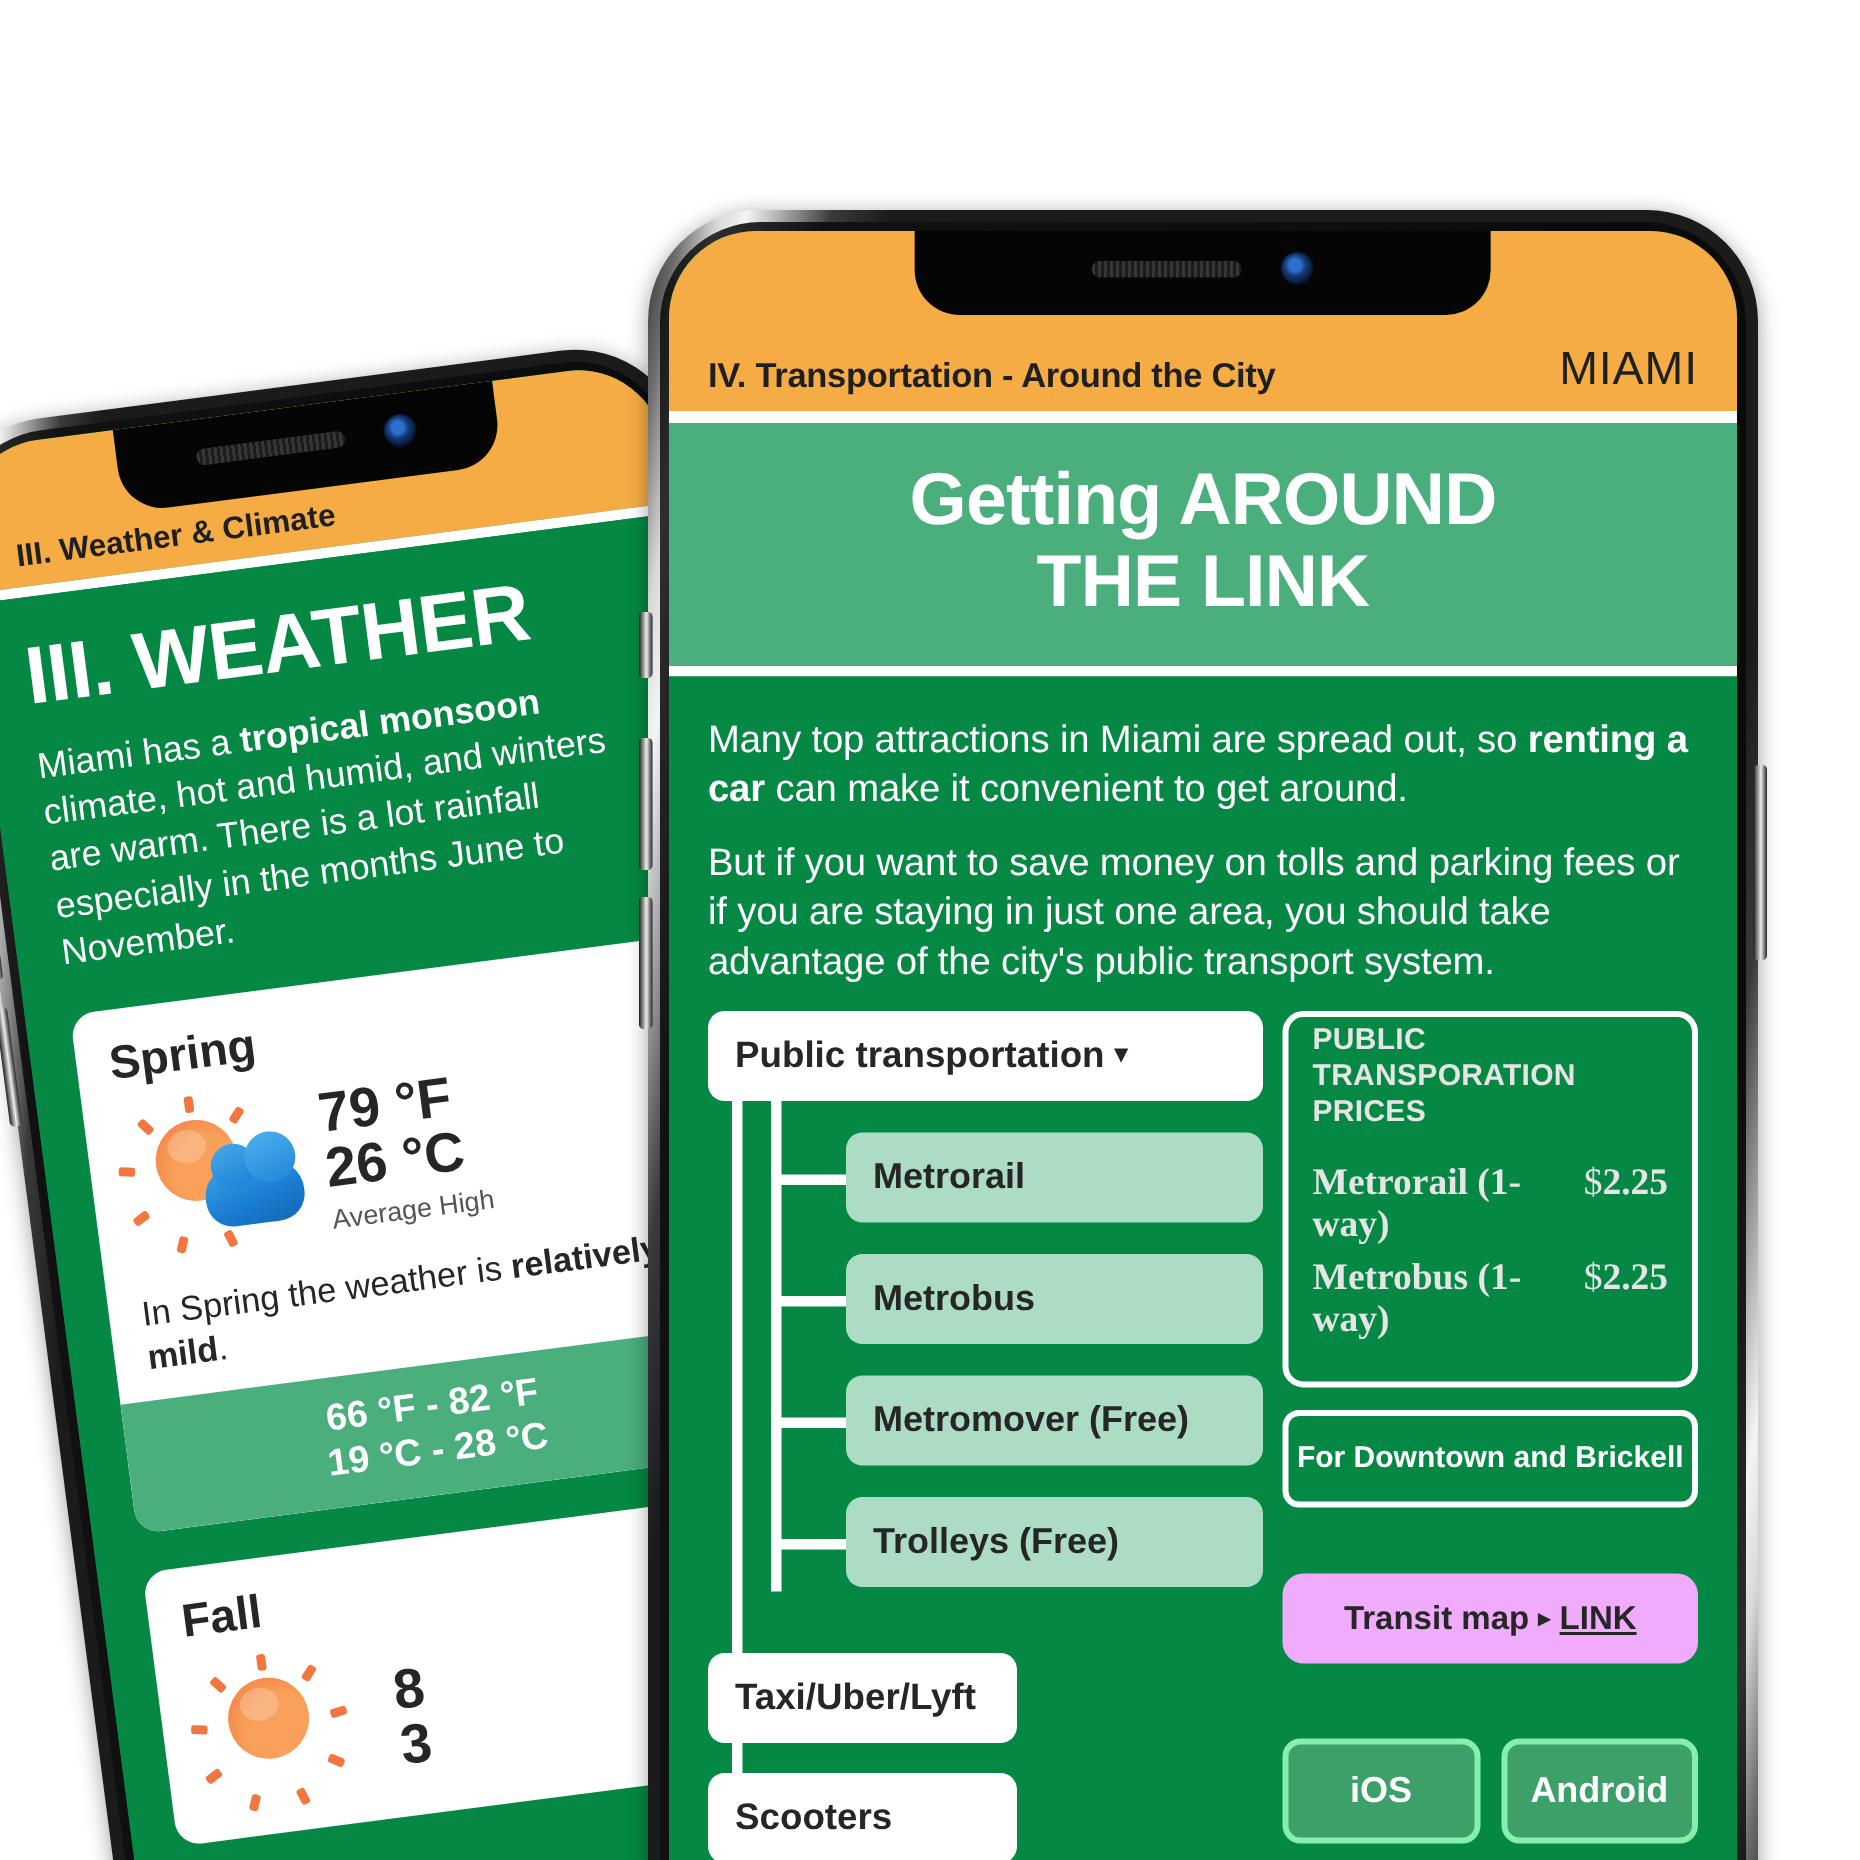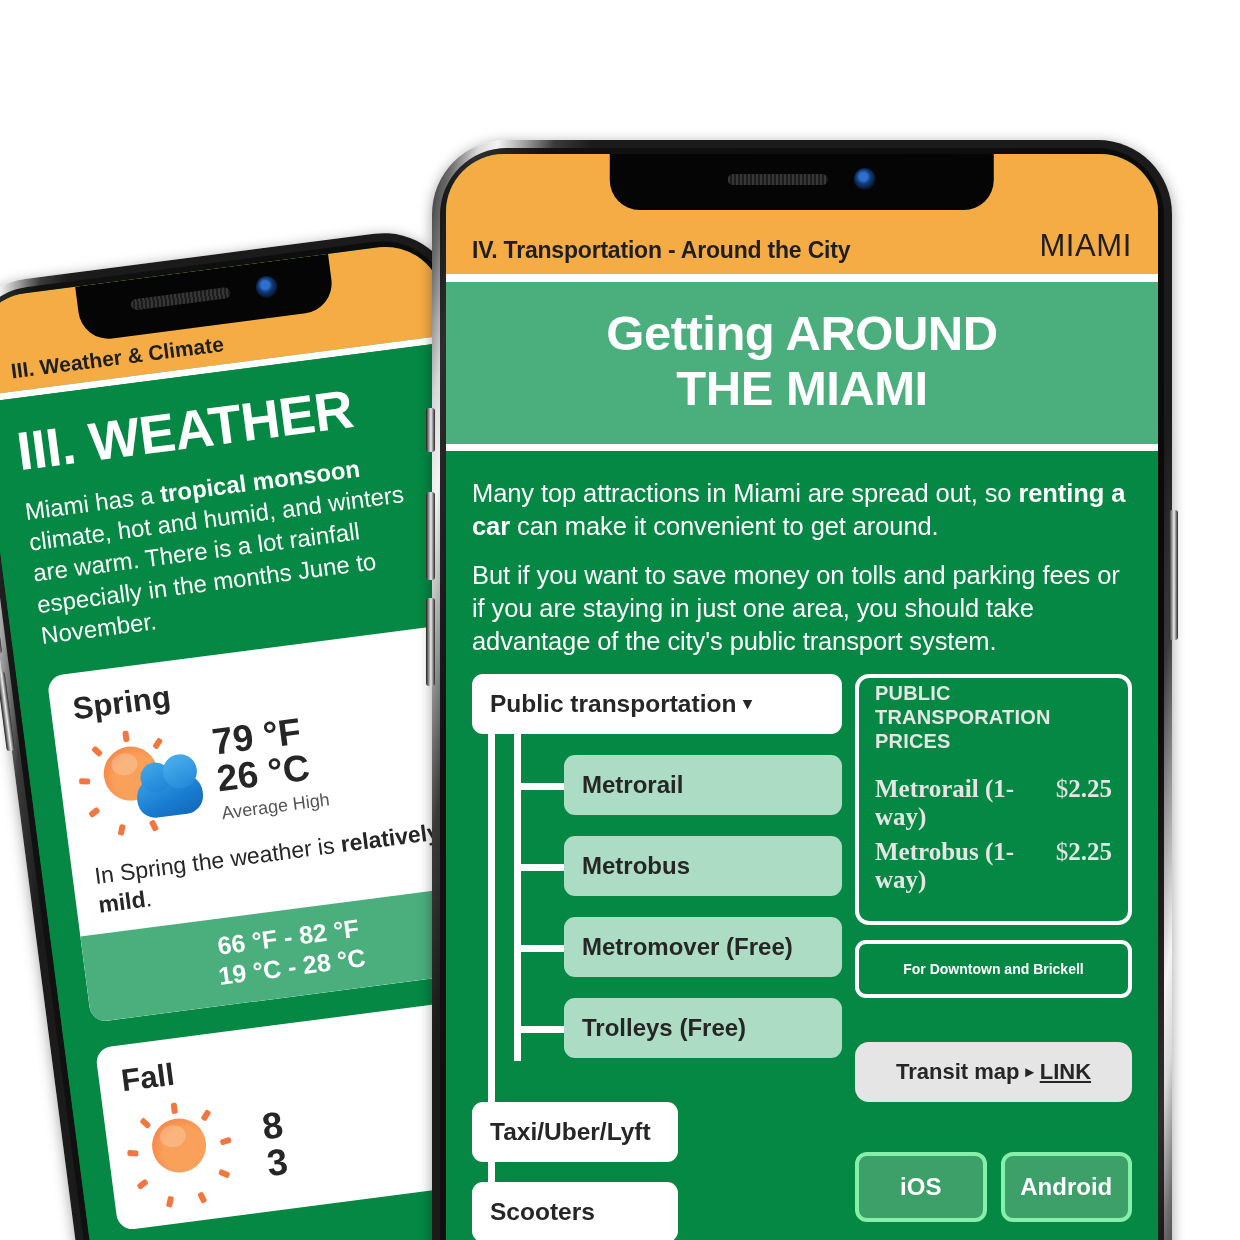--- a/index.html
+++ b/index.html
@@ -147,26 +147,26 @@
   .price-row {
     display: flex; justify-content: space-between; align-items: flex-start;
     font-size: 25px; font-weight: 700; margin-bottom: 7px; font-family: Liberation Serif, serif;
   }
   .price-row .lbl { line-height: 1.12; }
   .price-row .val { white-space: nowrap; font-weight: 700; }
   .price-row .val .cur { font-weight: 400; }
 
   .notebox {
     border: 4px solid #fff; border-radius: 11px;
-    padding: 17px 4px; color:#fff; font-size: 14px; font-weight: 700;
+    padding: 17px 4px; color:#fff; font-size: 20px; font-weight: 700;
     margin-top: 15px; text-align:center;
   }
 
   .transit-btn {
-    background: #e5e5e5; border-radius: 14px;
+    background: #f0abfc; border-radius: 14px;
     padding: 17px 10px; text-align:center; color: #262626;
     font-size: 22px; font-weight: 700; margin-top: 44px;
   }
   .transit-btn .lnk { text-decoration: underline; }
   .tri { font-size: 16px; vertical-align: 2px; }
 
   .app-btns { display:flex; gap: 14px; margin-top: 50px; }
   .app-btn {
     flex: 1; background:#3DA069; border: 4px solid #86efac; border-radius: 12px;
     text-align:center; color:#fff; font-size: 24px; font-weight: 700;
@@ -328,21 +328,21 @@
 
       <div class="f-topbar">
         <span class="crumb">IV. Transportation - Around the City</span>
         <span class="city">MIAMI</span>
       </div>
       <div class="f-rule"></div>
 
       <div class="f-titleband">
         <h1>
           <span>Getting AROUND</span><br>
-          <span>THE MIAMI</span>
+          <span>THE LINK</span>
         </h1>
       </div>
       <div class="f-rule2"></div>
 
       <div class="f-body">
 
         <p class="f-para">
           <span>Many top attractions in Miami are spread out, so </span><b>renting a car</b><span> can make it convenient to get around.</span>
         </p>
         <p class="f-para">But if you want to save money on tolls and parking fees or if you are staying in just one area, you should take advantage of the city's public transport system.</p>

